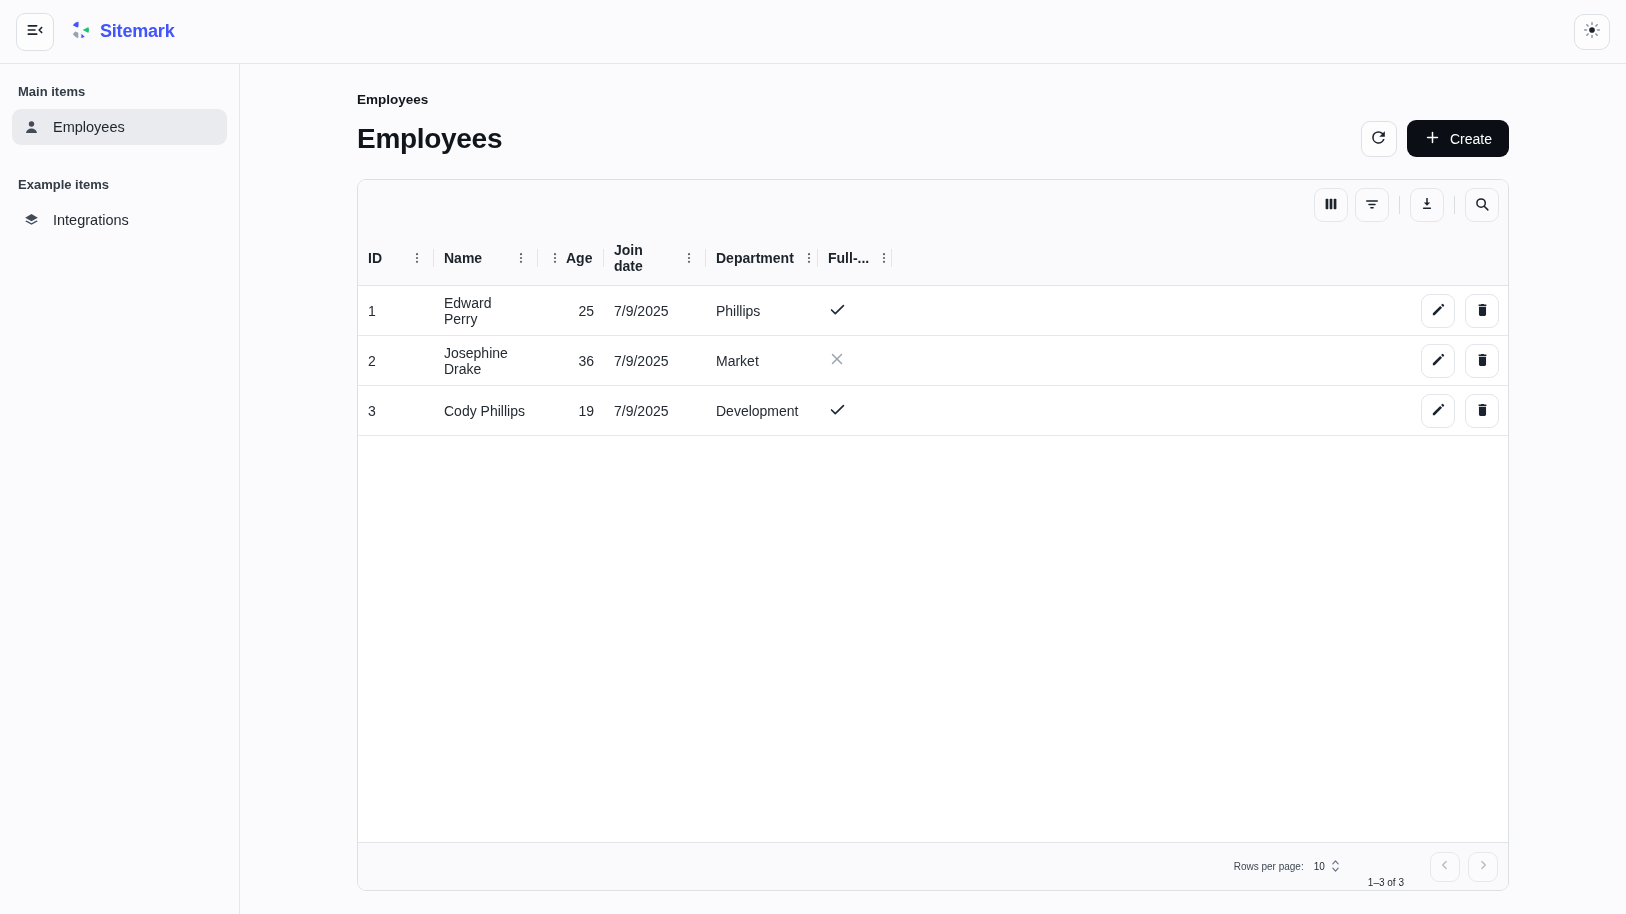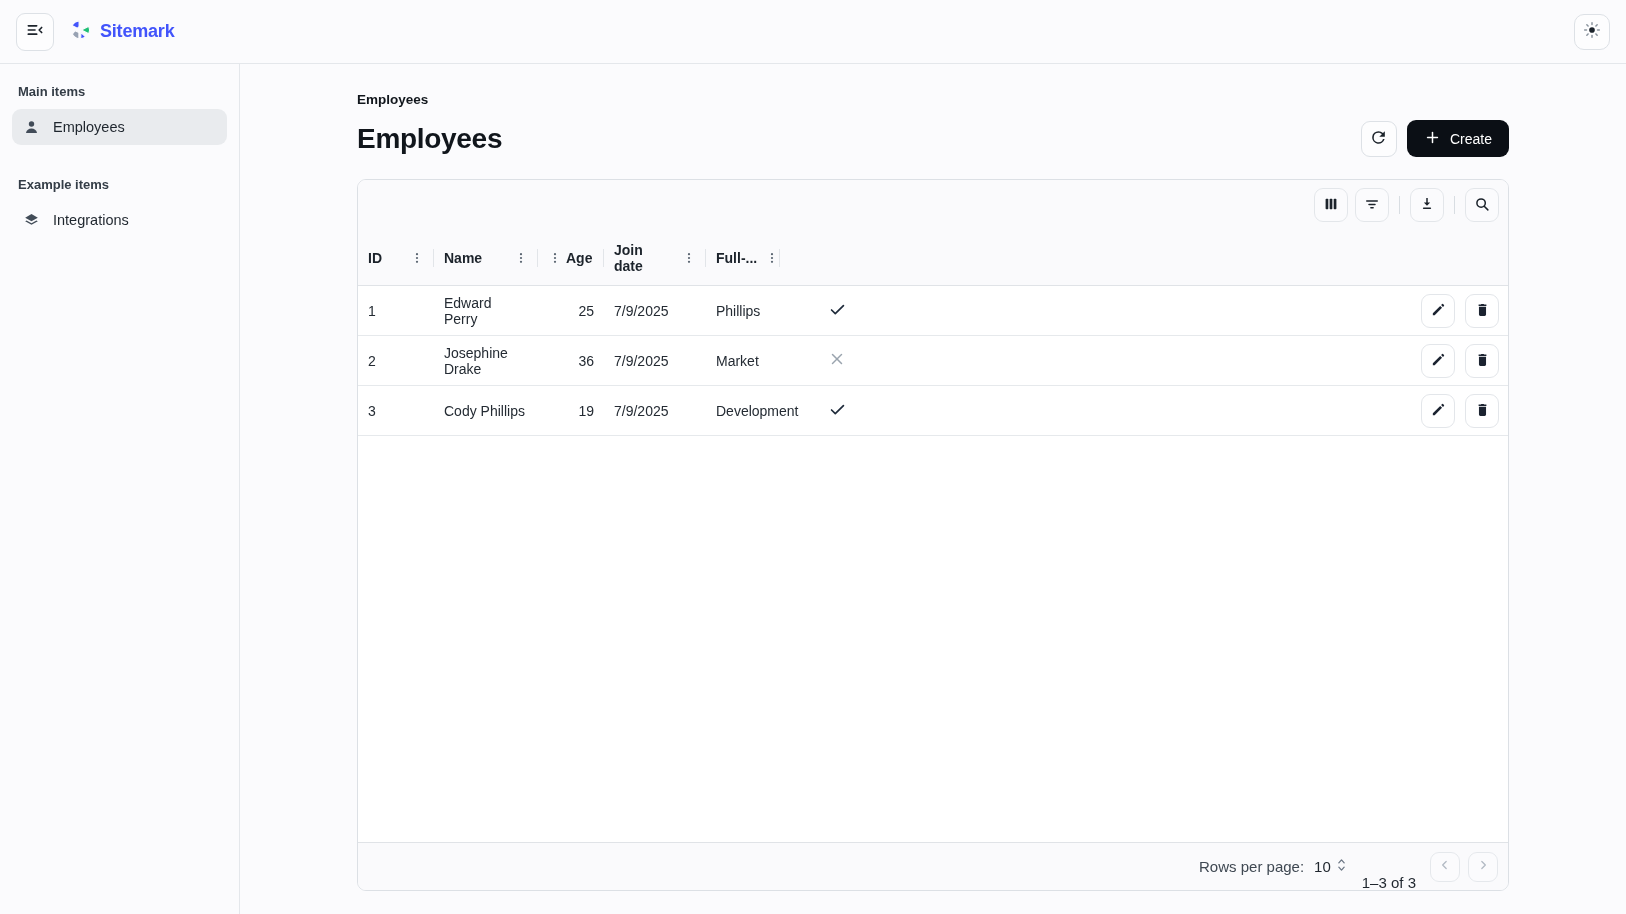--- a/index.html
+++ b/index.html
@@ -59,22 +59,22 @@
   .c-actions { flex:1; justify-content:flex-end; gap:10px; padding-right:9px; }
   .gh-row .c-age { justify-content:flex-start; }
   .truncated { white-space:nowrap; }
 
   .g-row { height:50px; display:flex; align-items:center; border-bottom:1px solid #e6e9ec;
            font-size:14px; color:#242b33; background:#fff; }
   .row-btn { width:34px; height:34px; border-radius:9px; background:#fff; border:1px solid #e3e6ea; }
   .grid-empty { flex:1; background:#fff; }
 
   .grid-footer { height:48px; background:#fafafc; border-top:1px solid #e0e3e7;
-                 display:flex; align-items:center; justify-content:flex-end; gap:14px;
-                 padding:0 10px; font-size:15px; }
+                 display:flex; align-items:center; justify-content:flex-end; gap:26px;
+                 padding:0 10px; font-size:10px; }
   .rpp { display:flex; align-items:center; gap:10px; color:#3f4852; }
   .rpp-value { display:flex; align-items:center; gap:4px; color:#1f262e; cursor:pointer; }
   .range { color:#1f262e;margin-top:32px; }
   .pager { display:flex; gap:8px; }
   .page-btn { width:30px; height:30px; border-radius:9px; background:#fbfbfd;
               border:1px solid #e5e8ec; color:#b2bac4; }
 </style>
 </head>
 <body>
 
@@ -253,20 +253,31 @@
             <span>Join date</span>
             <span class="grow" style="flex:1"></span>
             <span class="kebab">
               <svg width="14" height="14" viewBox="0 0 24 24" fill="#596470">
                   <circle cx="12" cy="5.5" r="1.9"></circle>
                   <circle cx="12" cy="12" r="1.9"></circle>
                   <circle cx="12" cy="18.5" r="1.9"></circle>
                 </svg>
             </span>
           </div>
+          <div class="g-cell c-dept">
+            <span>Department</span>
+            <span class="grow" style="flex:1"></span>
+            <span class="kebab">
+              <svg width="14" height="14" viewBox="0 0 24 24" fill="#596470">
+                  <circle cx="12" cy="5.5" r="1.9"></circle>
+                  <circle cx="12" cy="12" r="1.9"></circle>
+                  <circle cx="12" cy="18.5" r="1.9"></circle>
+                </svg>
+            </span>
+          </div>
           <div class="g-cell c-full">
             <span class="truncated">Full-...</span>
             <span class="grow" style="flex:1"></span>
             <span class="kebab">
               <svg width="14" height="14" viewBox="0 0 24 24" fill="#596470">
                   <circle cx="12" cy="5.5" r="1.9"></circle>
                   <circle cx="12" cy="12" r="1.9"></circle>
                   <circle cx="12" cy="18.5" r="1.9"></circle>
                 </svg>
             </span>

